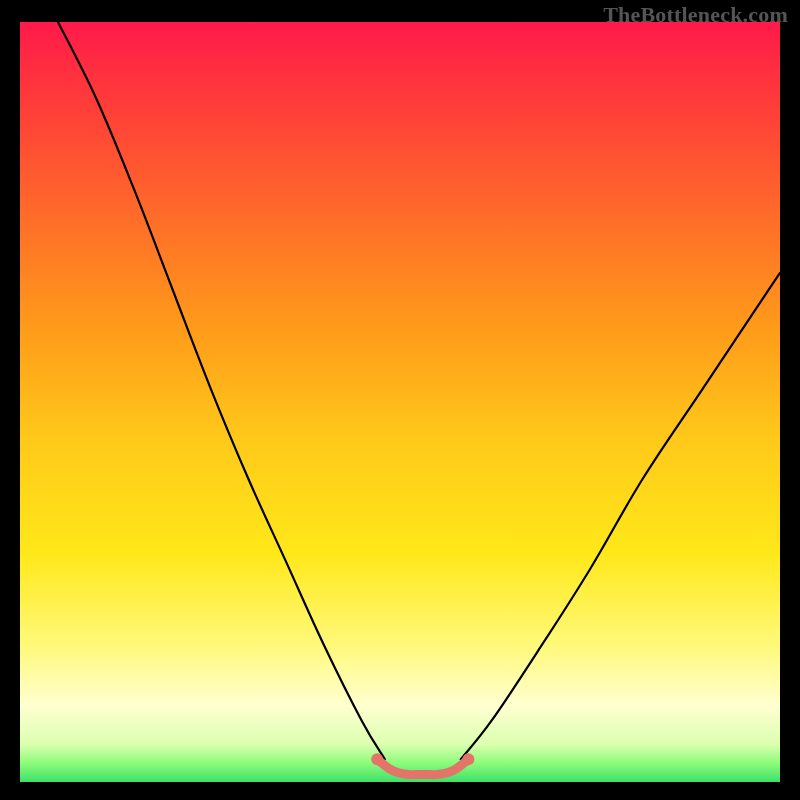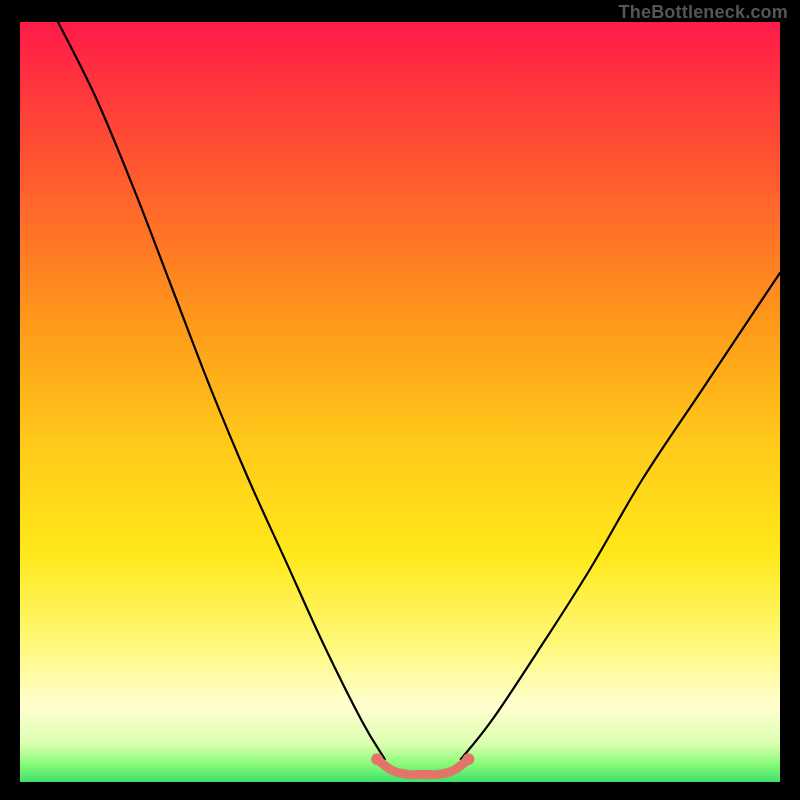--- a/index.html
+++ b/index.html
@@ -7,22 +7,22 @@
   .frame {
     width: 800px;
     height: 800px;
     background: #000;
     position: relative;
   }
   .watermark {
     position: absolute;
     top: 2px;
     right: 12px;
-    font-family: Liberation Sans, sans-serif;
-    font-size: 18px;
+    font-family: Liberation Serif, serif;
+    font-size: 22px;
     font-weight: 600;
     color: #555;
     letter-spacing: 0.2px;
   }
   .plot-area {
     position: absolute;
     left: 20px;
     top: 22px;
     width: 760px;
     height: 760px;

